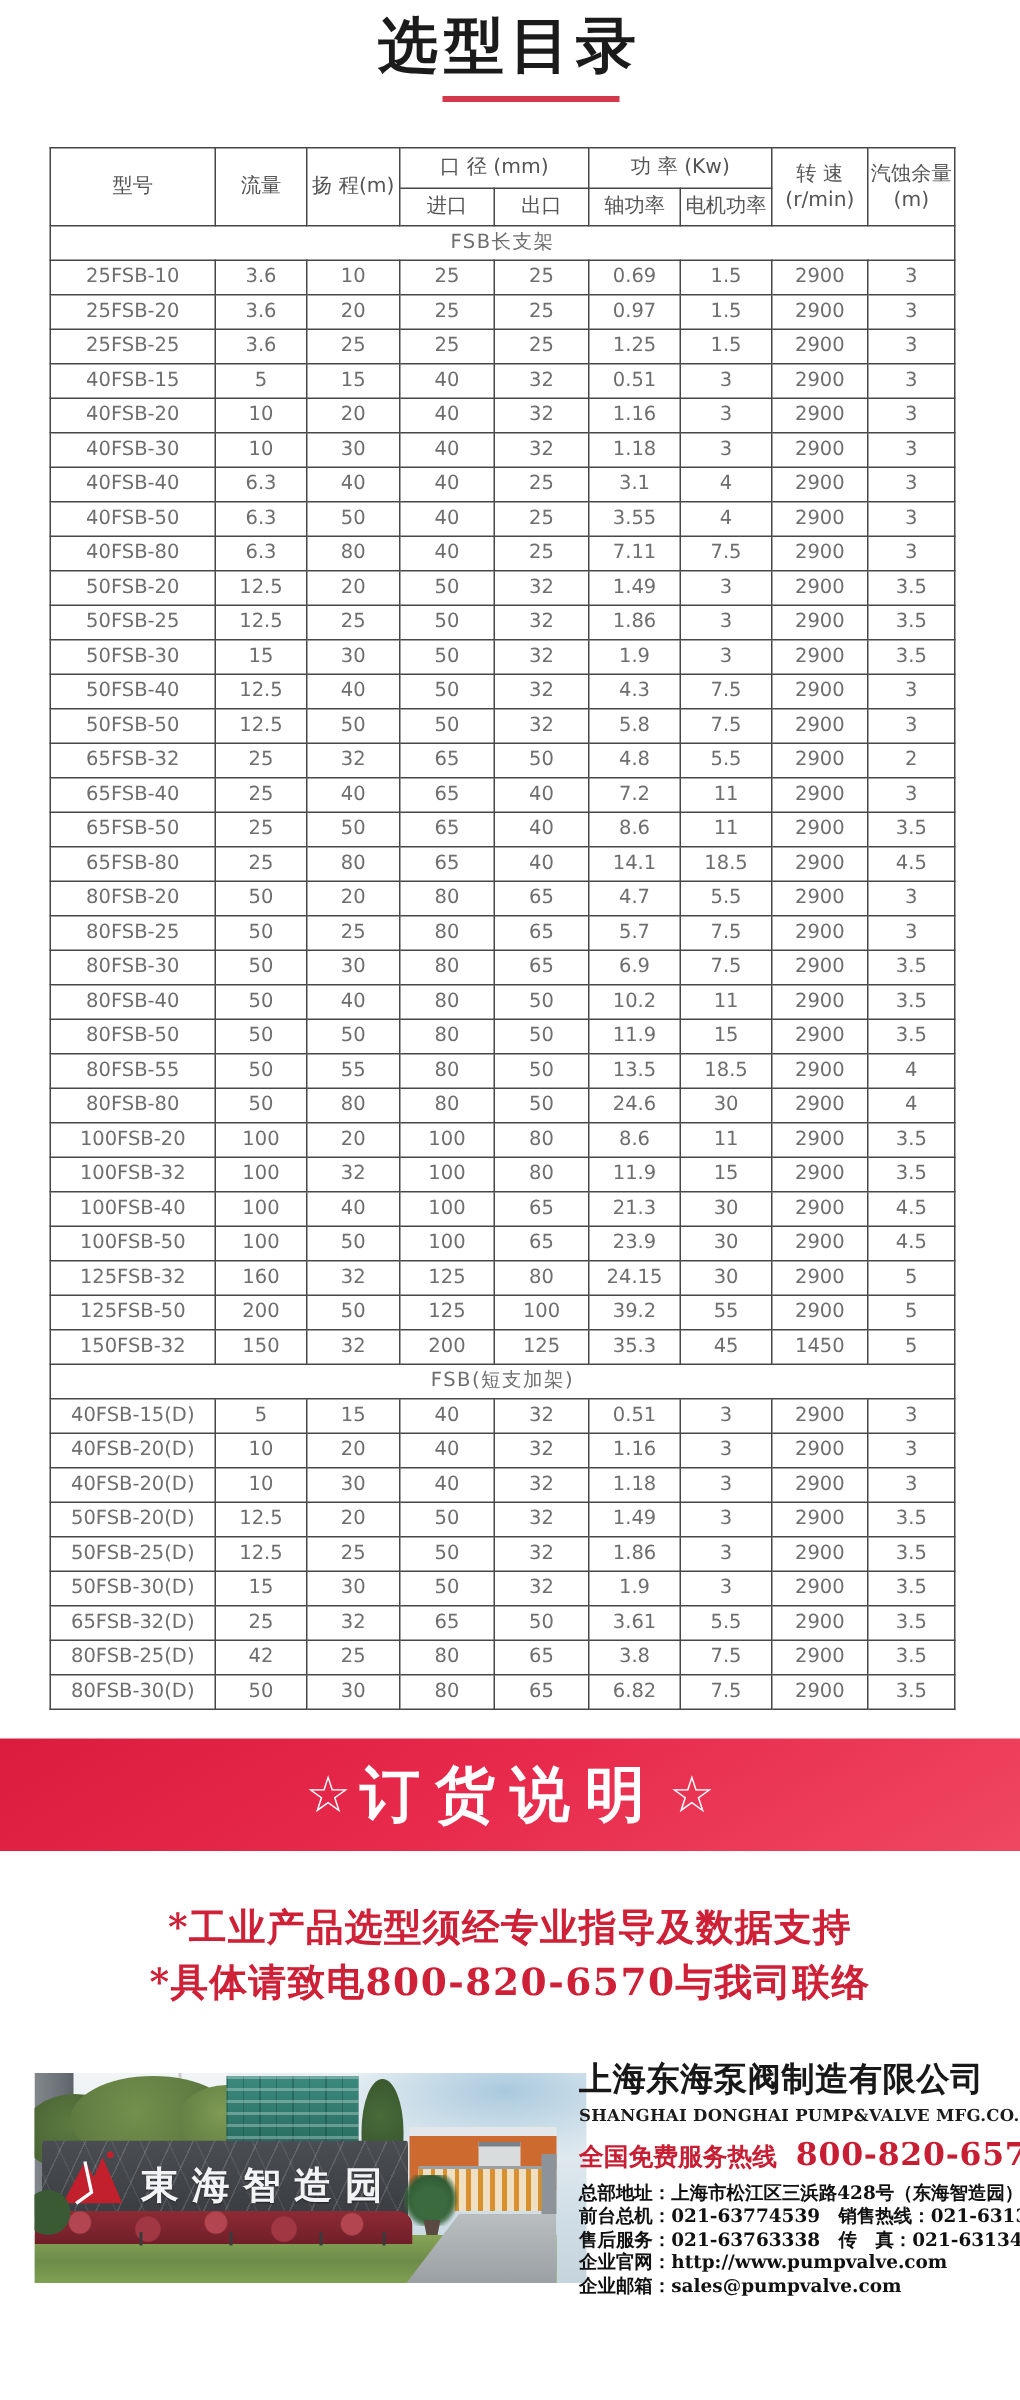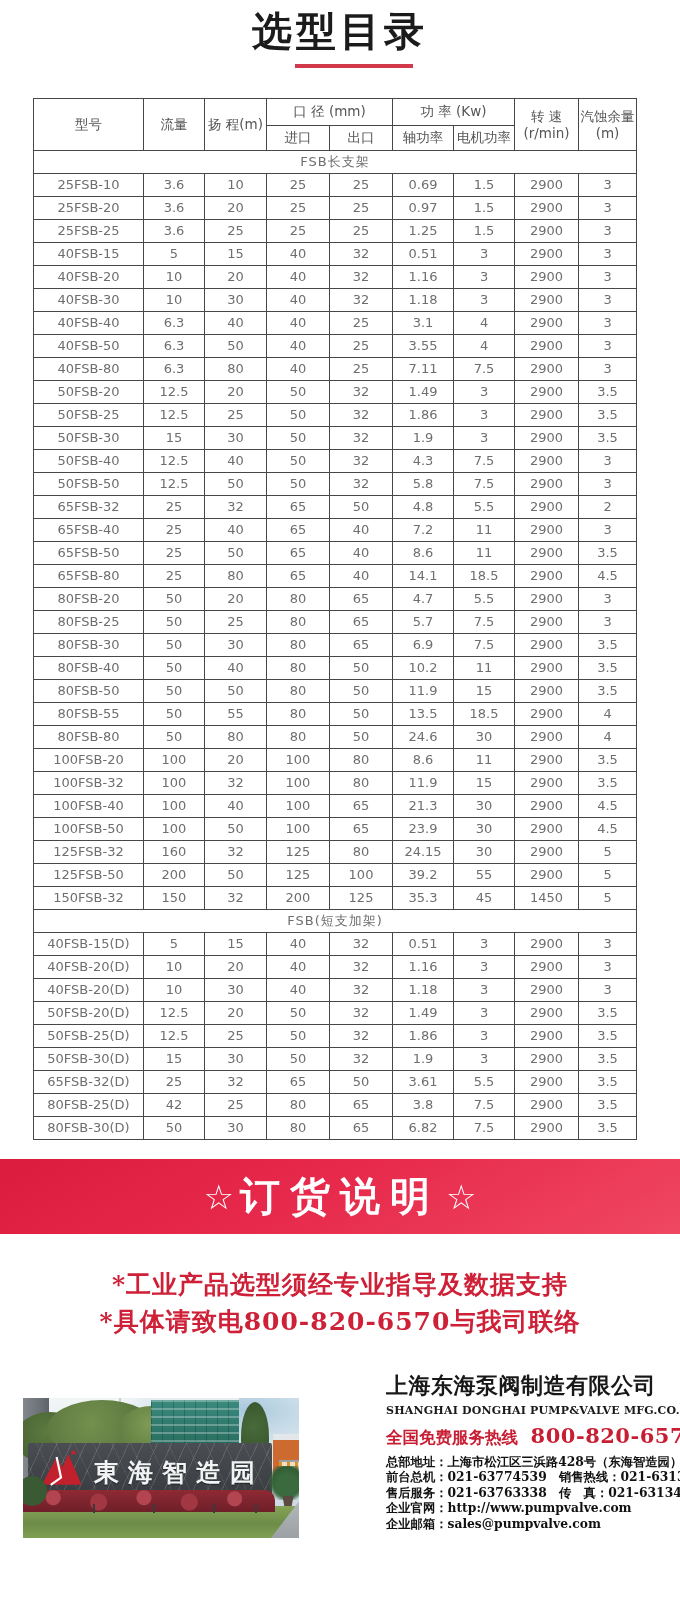--- a/index.html
+++ b/index.html
@@ -33,22 +33,22 @@
     display:flex;align-items:center;justify-content:center;color:#ffffff;}
   .order-banner .banner-title{font-size:40px;font-weight:900;letter-spacing:10px;margin:0 6px;}
   .order-banner .star{font-size:34px;font-weight:400;letter-spacing:0;}
 
   
   .order-notes{position:absolute;top:1266px;left:0;width:680px;text-align:center;
     color:#ce2037;font-family:"DejaVu Serif",serif;font-weight:900;font-size:25px;
     line-height:37px;letter-spacing:1px;}
 
   
-  .photo{position:absolute;left:23px;top:1382px;width:276px;height:140px;overflow:hidden;
-    background:linear-gradient(180deg,#f2f5f6 0%,#e2ebf0 35%,#cfdde6 70%,#c6d4dd 100%);margin-top:16px;}
+  .photo{position:absolute;left:23px;top:1382px;width:368px;height:140px;overflow:hidden;
+    background:linear-gradient(180deg,#f2f5f6 0%,#e2ebf0 35%,#cfdde6 70%,#c6d4dd 100%);}
   .sky-patch{position:absolute;right:0;top:0;width:180px;height:60px;
     background:radial-gradient(ellipse at 70% 20%,#a9c9dd 0%,rgba(169,201,221,0) 70%);}
   .left-building{position:absolute;left:0;top:0;width:26px;height:96px;
     background:linear-gradient(90deg,#83888d,#6a7076 70%,#5d6368);}
   .flag-pole{position:absolute;left:96px;top:0;width:2px;height:46px;background:#c9ced1;}
   .tree{position:absolute;border-radius:50%;}
   .tree.t1{left:24px;top:2px;width:110px;height:58px;background:radial-gradient(circle at 40% 40%,#74904e,#58743c 75%);}
   .tree.t2{left:-8px;top:14px;width:70px;height:52px;background:radial-gradient(circle at 45% 40%,#5d7a40,#476032 75%);}
   .tree.t3{left:96px;top:8px;width:64px;height:46px;background:radial-gradient(circle at 45% 40%,#7e9a54,#607c41 75%);}
   .glass-building{position:absolute;left:128px;top:0;width:88px;height:64px;

